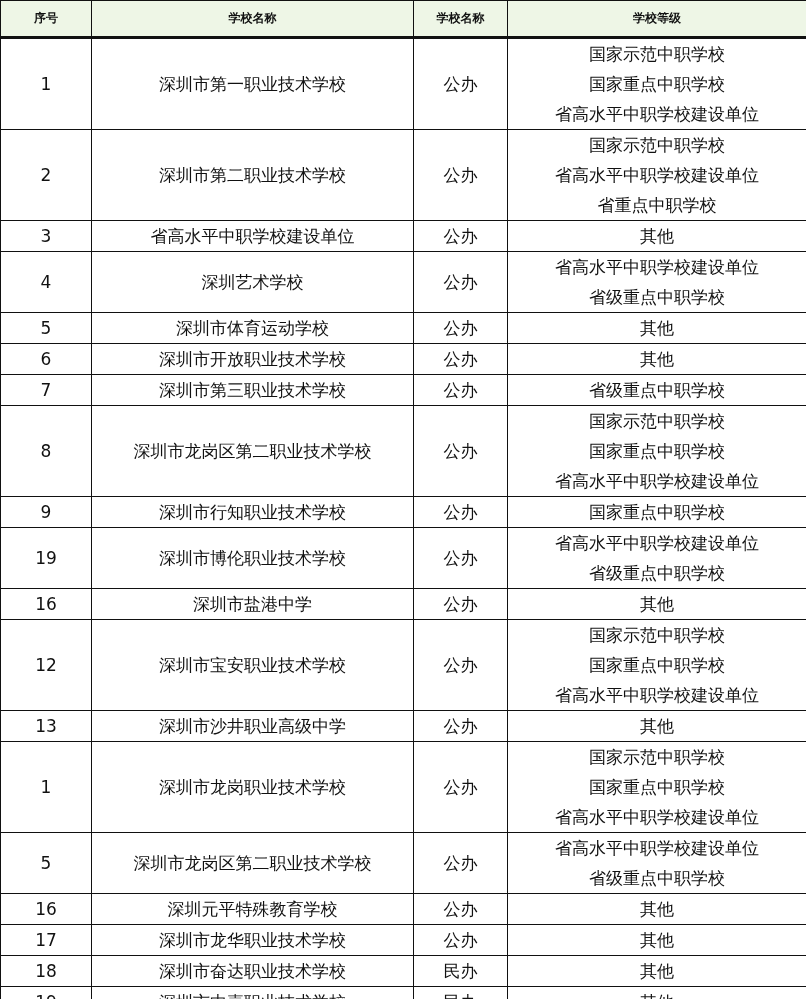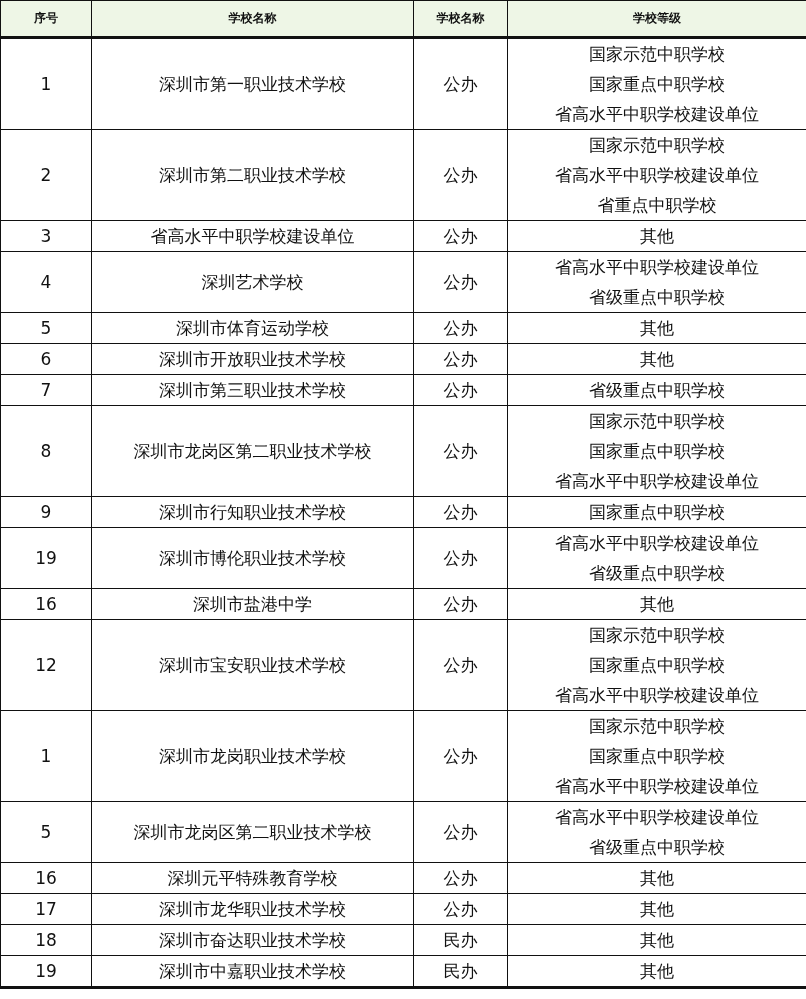--- a/index.html
+++ b/index.html
@@ -204,20 +204,34 @@
           <span class="line">公办</span>
         </td>
         <td>
           <span class="line">国家示范中职学校</span>
           <span class="line">国家重点中职学校</span>
           <span class="line">省高水平中职学校建设单位</span>
         </td>
       </tr>
       <tr>
         <td class="num">
+          <span class="line">13</span>
+        </td>
+        <td>
+          <span class="line">深圳市沙井职业高级中学</span>
+        </td>
+        <td>
+          <span class="line">公办</span>
+        </td>
+        <td>
+          <span class="line">其他</span>
+        </td>
+      </tr>
+      <tr>
+        <td class="num">
           <span class="line">1</span>
         </td>
         <td>
           <span class="line">深圳市龙岗职业技术学校</span>
         </td>
         <td>
           <span class="line">公办</span>
         </td>
         <td>
           <span class="line">国家示范中职学校</span>

